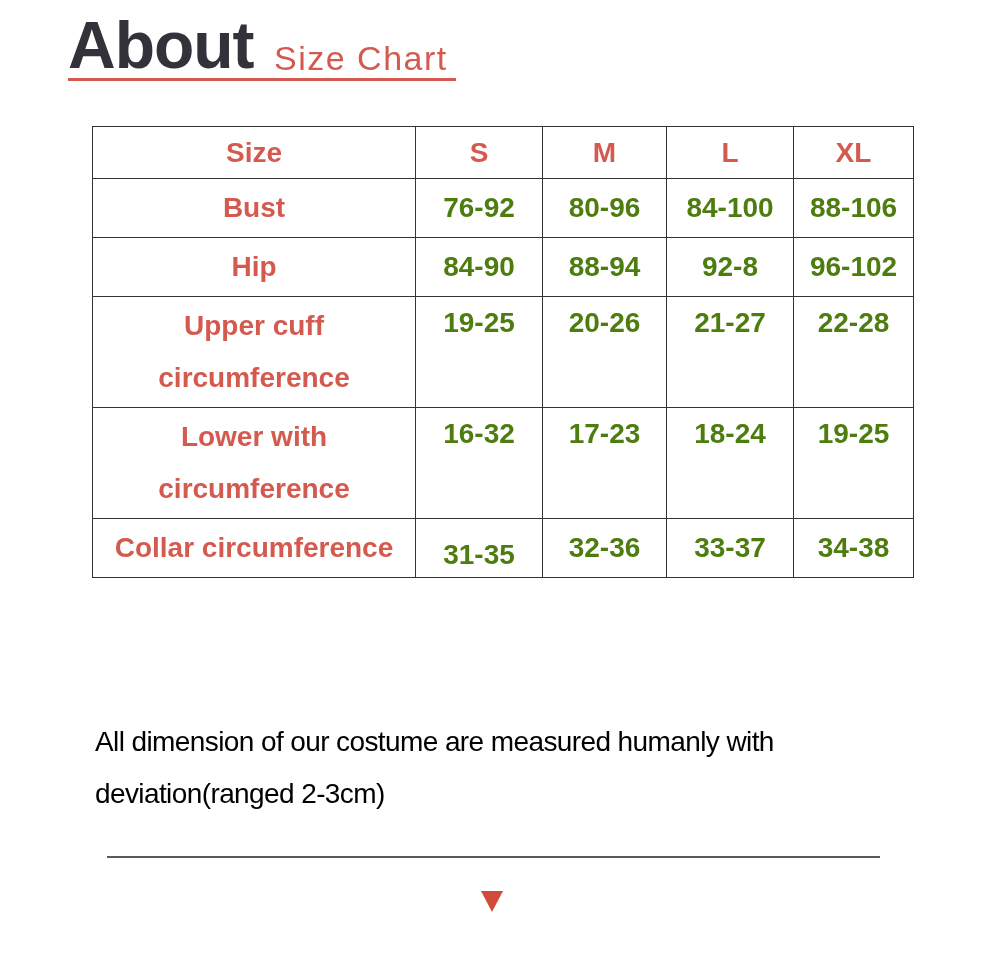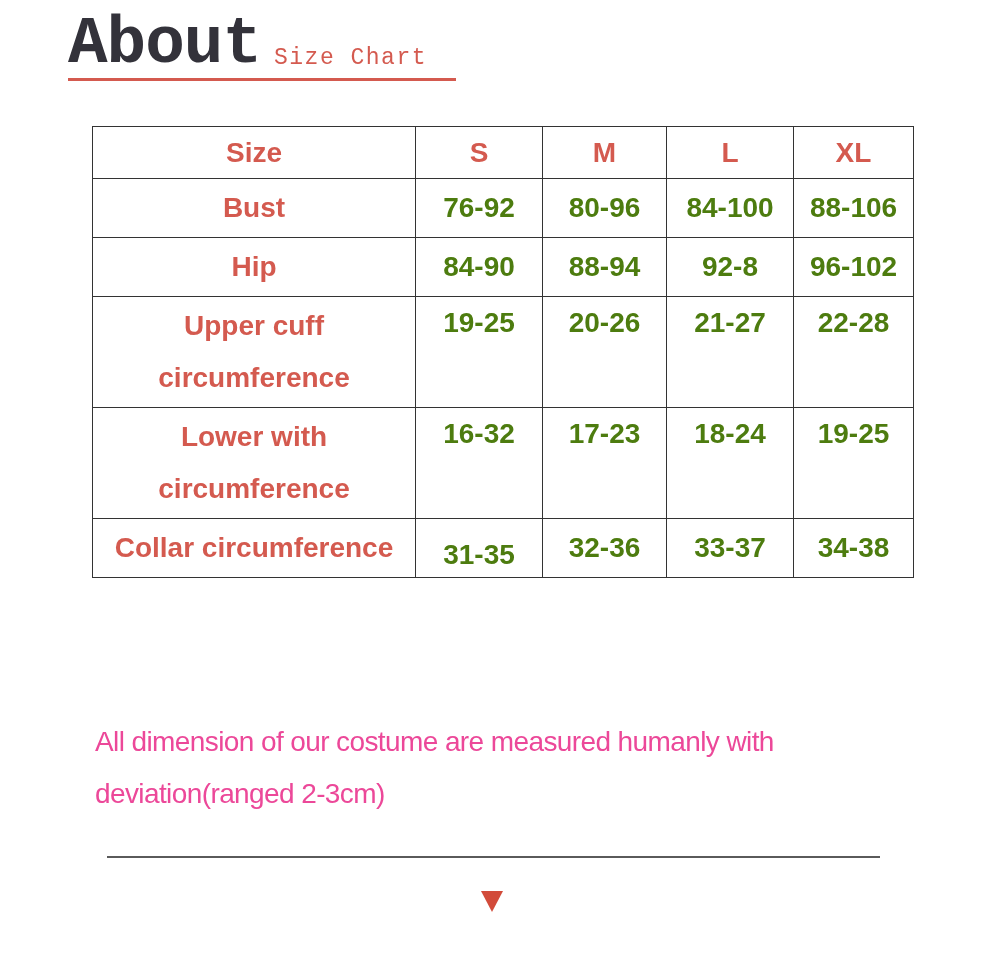--- a/index.html
+++ b/index.html
@@ -2,40 +2,40 @@
 <html><head>
   <meta charset="utf-8">
   <style>
     html, body { margin: 0; padding: 0; background: #ffffff; }
     body { width: 1000px; height: 954px; position: relative; overflow: hidden;
            font-family: "Liberation Sans", "DejaVu Sans", sans-serif; }
 
     .heading { position: absolute; left: 68px; top: 8px; height: 74px; width: 388px; }
     .heading-about { position: absolute; left: 0; top: 4px; font-size: 66px; font-weight: bold;
                      color: #33323a; letter-spacing: -1px; line-height: 66px;
-                     font-family: Liberation Mono, monospace; }
-    .heading-sub { position: absolute; left: 206px; top: 32px; font-size: 23px; color: #d45a4f;
-                   letter-spacing: 1.5px; line-height: 36px; font-family: Liberation Mono, monospace; }
+                     font-family: Liberation Sans, sans-serif; }
+    .heading-sub { position: absolute; left: 206px; top: 32px; font-size: 34px; color: #d45a4f;
+                   letter-spacing: 1.5px; line-height: 36px; font-family: Liberation Sans, sans-serif; }
     .heading-rule { position: absolute; left: 0; top: 70px; width: 388px; height: 3px; background: #d45a4f; }
 
     table.size-table { position: absolute; left: 92px; top: 126px; border-collapse: collapse;
                        table-layout: fixed; width: 821px; }
     table.size-table td, table.size-table th { border: 1.5px solid #333333; padding: 3px;
                        text-align: center; font-weight: bold; font-size: 28px;
                        font-family: "Liberation Sans", "DejaVu Sans", sans-serif; }
     col.c0 { width: 323px; } col.c1 { width: 127px; } col.c2 { width: 124px; }
     col.c3 { width: 127px; } col.c4 { width: 120px; }
 
     .hdr { color: #d45a4f; }
     .lbl { color: #d45a4f; line-height: 52px; }
     .val { color: #4d7c0f; }
     .v-top { vertical-align: top; padding-top: 6px !important; line-height: 40px; }
     .v-low { vertical-align: bottom; padding-bottom: 2px !important; line-height: 40px; }
 
-    .note { position: absolute; left: 95px; top: 716px; width: 820px; font-size: 28px; color: #ec4899;
+    .note { position: absolute; left: 95px; top: 716px; width: 820px; font-size: 28px; color: #000000;
             line-height: 52px; font-family: "Liberation Sans", sans-serif; letter-spacing: -0.6px; }
     .divider { position: absolute; left: 107px; top: 856px; width: 773px; height: 2px; background: #5a5a5a; }
     .arrow { position: absolute; left: 481px; top: 891px; width: 0; height: 0;
              border-left: 11px solid transparent; border-right: 11px solid transparent;
              border-top: 21px solid #d24b3a; }
   </style>
 </head>
 <body>
 
 <div class="heading">

